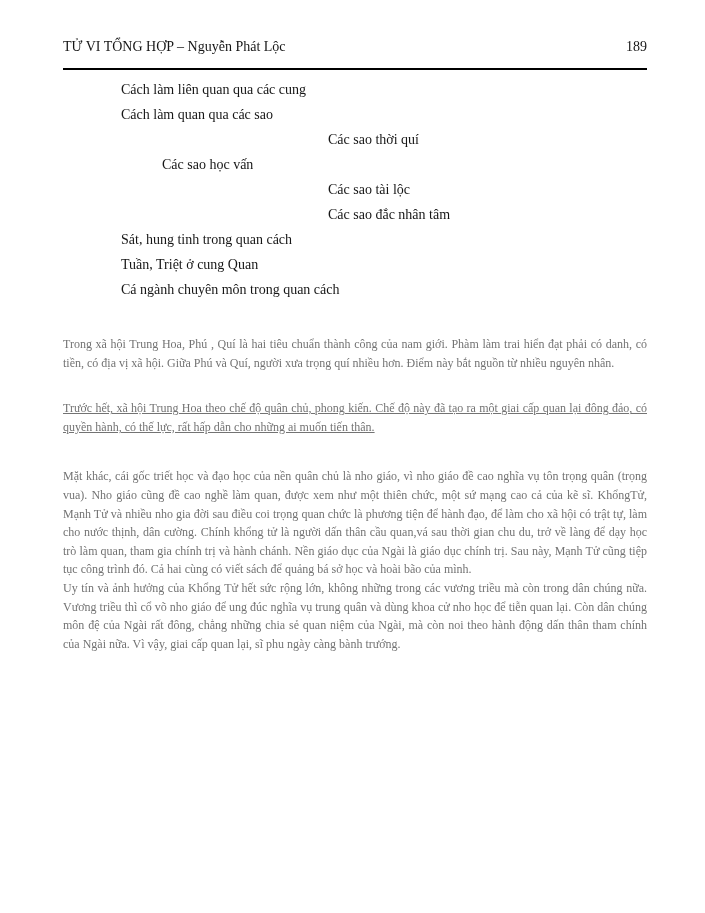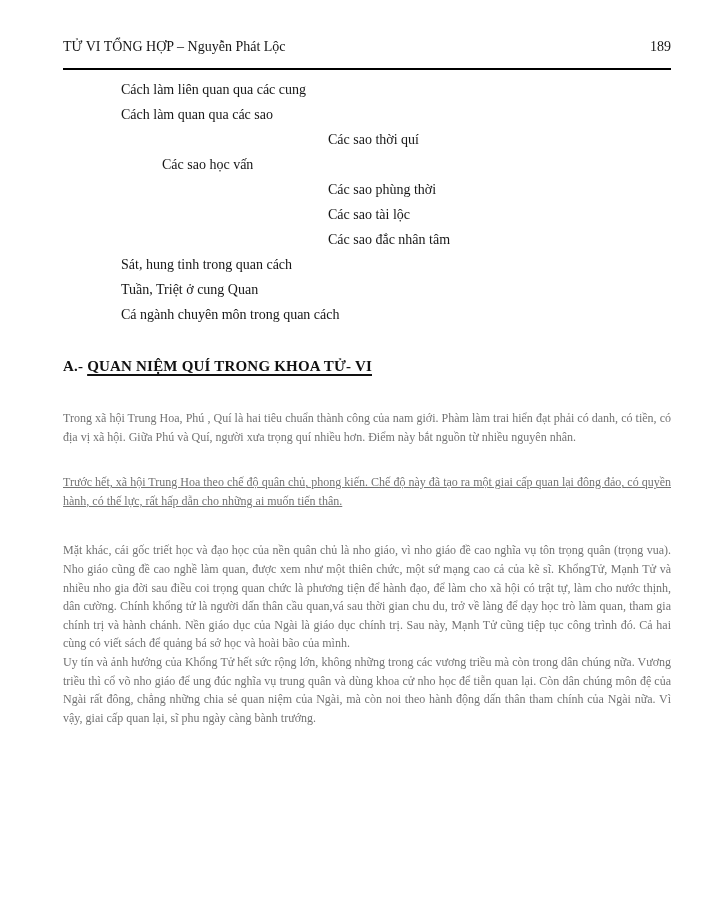--- a/index.html
+++ b/index.html
@@ -8,21 +8,21 @@
     background: #ffffff;
   }
   .page {
     position: relative;
     width: 705px;
     height: 913px;
     background: #ffffff;
     color: #161616;
     font-family: "Liberation Serif", "DejaVu Serif", serif;
     box-sizing: border-box;
-    padding: 38px 34px 0 63px;
+    padding: 38px 58px 0 63px;
     overflow: hidden;
   }
   .page-header {
     display: flex;
     justify-content: space-between;
     align-items: baseline;
     font-size: 14px;
     line-height: 17px;
   }
   .header-rule {
@@ -76,31 +76,26 @@
     <span>189</span>
   </header>
 
   <hr class="header-rule">
 
   <div class="outline">
     <div class="outline-item ind-1">Cách làm liên quan qua các cung</div>
     <div class="outline-item ind-1">Cách làm quan qua các sao</div>
     <div class="outline-item ind-3">Các sao thời quí</div>
     <div class="outline-item ind-2">Các sao học vấn</div>
-    <div class="outline-item ind-3">Các sao phùng thời</div>
     <div class="outline-item ind-3">Các sao tài lộc</div>
     <div class="outline-item ind-3">Các sao đắc nhân tâm</div>
     <div class="outline-item ind-1">Sát, hung tinh trong quan cách</div>
     <div class="outline-item ind-1">Tuần, Triệt ở cung Quan</div>
     <div class="outline-item ind-1">Cá ngành chuyên môn trong quan cách</div>
   </div>
 
-  <h2 class="section-heading">
-    <span>A.-</span>
-    <span class="underlined">QUAN NIỆM QUÍ TRONG KHOA TỬ- VI</span>
-  </h2>
 
   <p class="para p1">Trong xã hội Trung Hoa, Phú , Quí là hai tiêu chuẩn thành công của nam giới. Phàm làm trai hiển đạt phải có danh, có tiền, có địa vị xã hội. Giữa Phú và Quí, người xưa trọng quí nhiều hơn. Điểm này bắt nguồn từ nhiều nguyên nhân.</p>
   <p class="para p2">Trước hết, xã hội Trung Hoa theo chế độ quân chủ, phong kiến. Chế độ này đã tạo ra một giai cấp quan lại đông đảo, có quyền hành, có thế lực, rất hấp dẫn cho những ai muốn tiến thân.</p>
   <p class="para p3">Mặt khác, cái gốc triết học và đạo học của nền quân chủ là nho giáo, vì nho giáo đề cao nghĩa vụ tôn trọng quân (trọng vua). Nho giáo cũng đề cao nghề làm quan, được xem như một thiên chức, một sứ mạng cao cả của kẽ sĩ. KhổngTử, Mạnh Tử và nhiều nho gia đời sau điều coi trọng quan chức là phương tiện để hành đạo, để làm cho xã hội có trật tự, làm cho nước thịnh, dân cường. Chính khổng tử là người dấn thân cầu quan,vá sau thời gian chu du, trở về làng để dạy học trò làm quan, tham gia chính trị và hành chánh. Nền giáo dục của Ngài là giáo dục chính trị. Sau này, Mạnh Tử cũng tiệp tục công trình đó. Cả hai cùng có viết sách để quảng bá sở học và hoài bão của mình.</p>
   <p class="para p4">Uy tín và ảnh hưởng của Khổng Tử hết sức rộng lớn, không những trong các vương triều mà còn trong dân chúng nữa. Vương triều thì cổ võ nho giáo để ung đúc nghĩa vụ trung quân và dùng khoa cử nho học để tiễn quan lại. Còn dân chúng môn đệ của Ngài rất đông, chẳng những chia sẻ quan niệm của Ngài, mà còn noi theo hành động dấn thân tham chính của Ngài nữa. Vì vậy, giai cấp quan lại, sĩ phu ngày càng bành trướng.</p>
 
 </div>
 
 </body></html>

